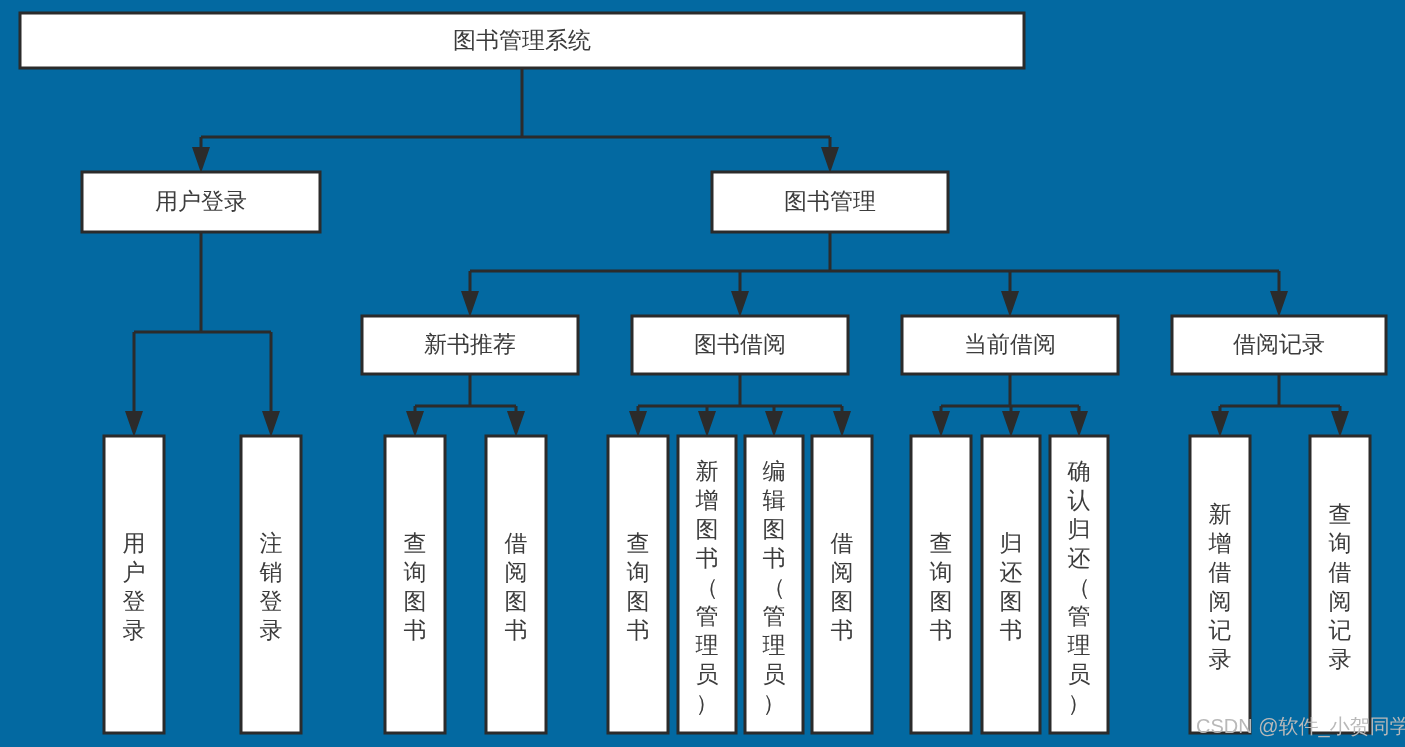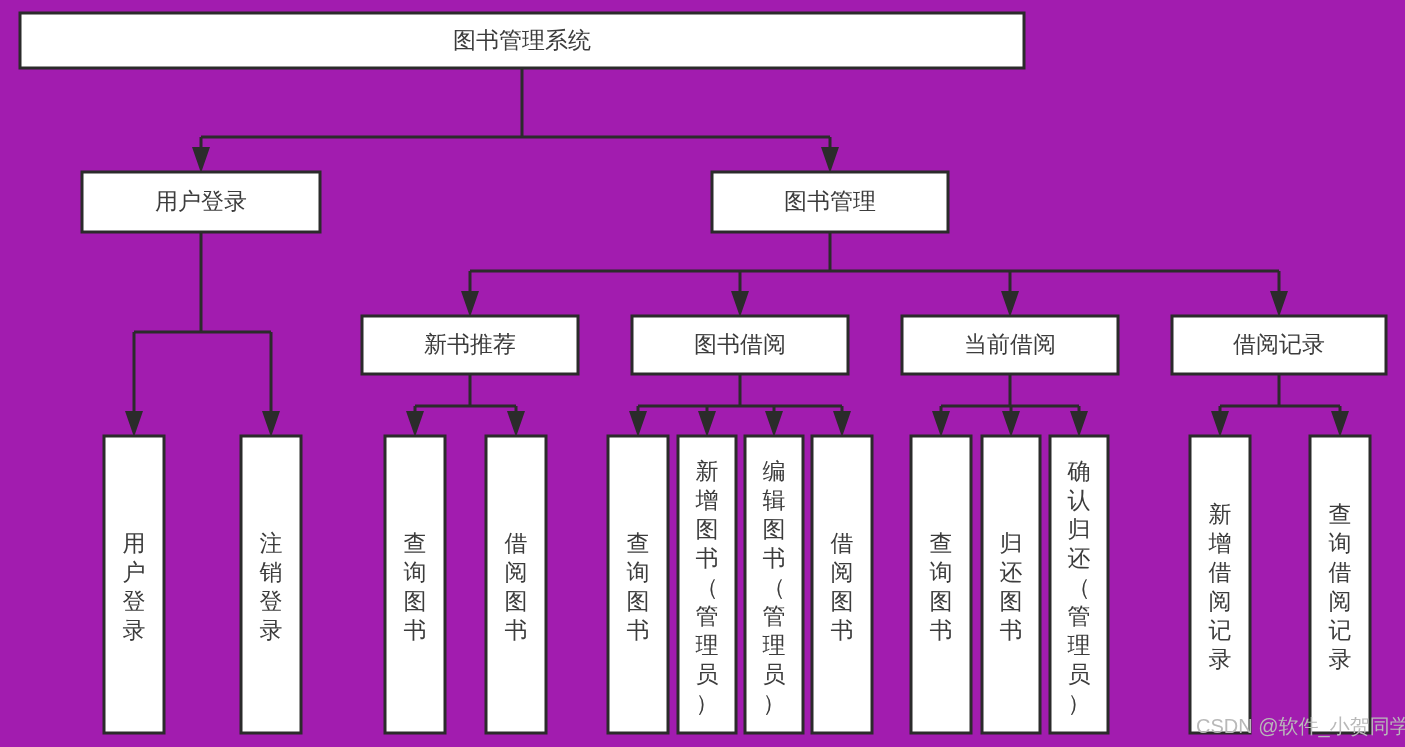--- a/index.html
+++ b/index.html
@@ -4,21 +4,21 @@
 <style>
   html, body {
     margin: 0;
     padding: 0;
     background: #ffffff;
   }
   #canvas-wrap {
     position: relative;
     width: 1405px;
     height: 747px;
-    background: #a21caf;
+    background: #0369a1;
     font-family: "Liberation Sans", "DejaVu Sans", sans-serif;
     overflow: hidden;
   }
   svg#diagram {
     position: absolute;
     left: 0;
     top: 0;
     width: 1405px;
     height: 747px;
   }

